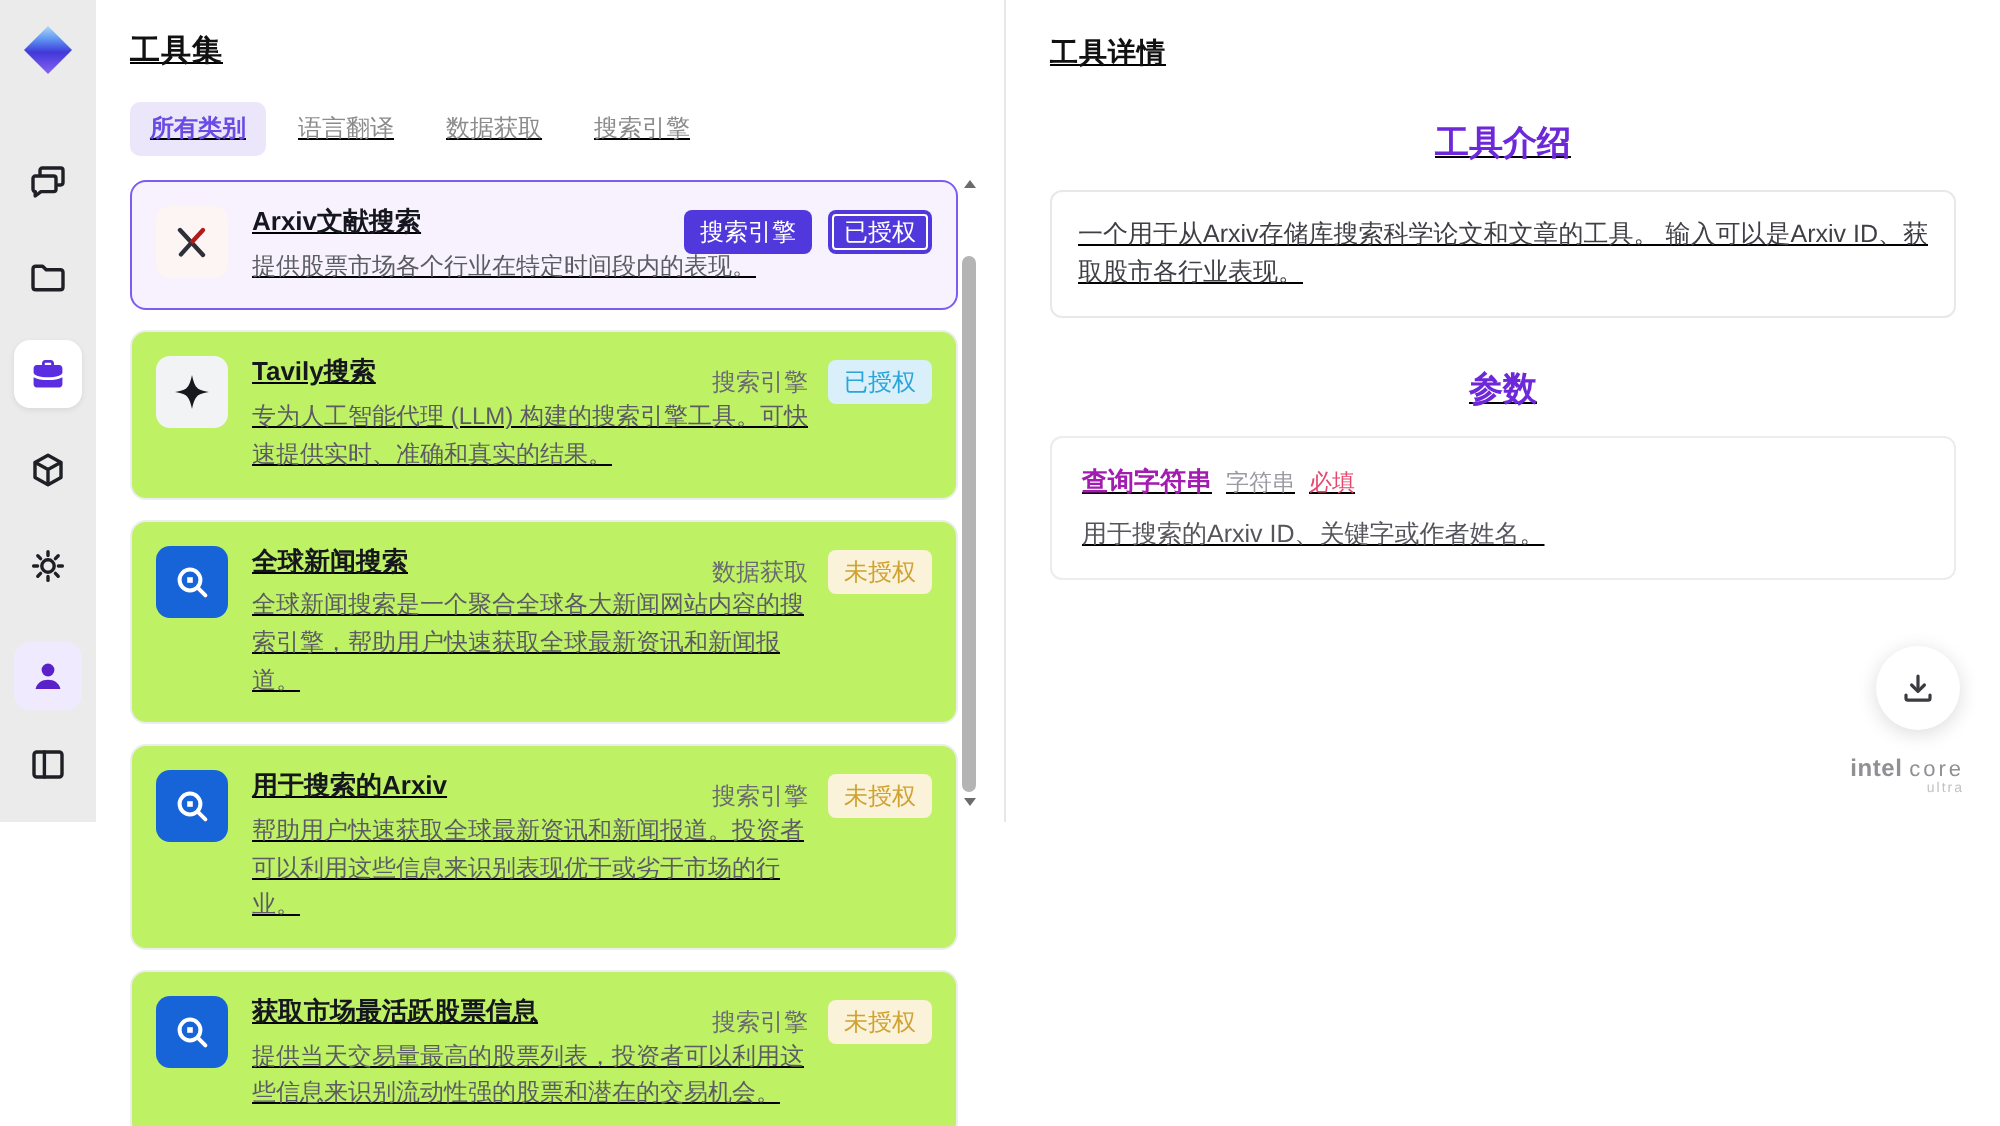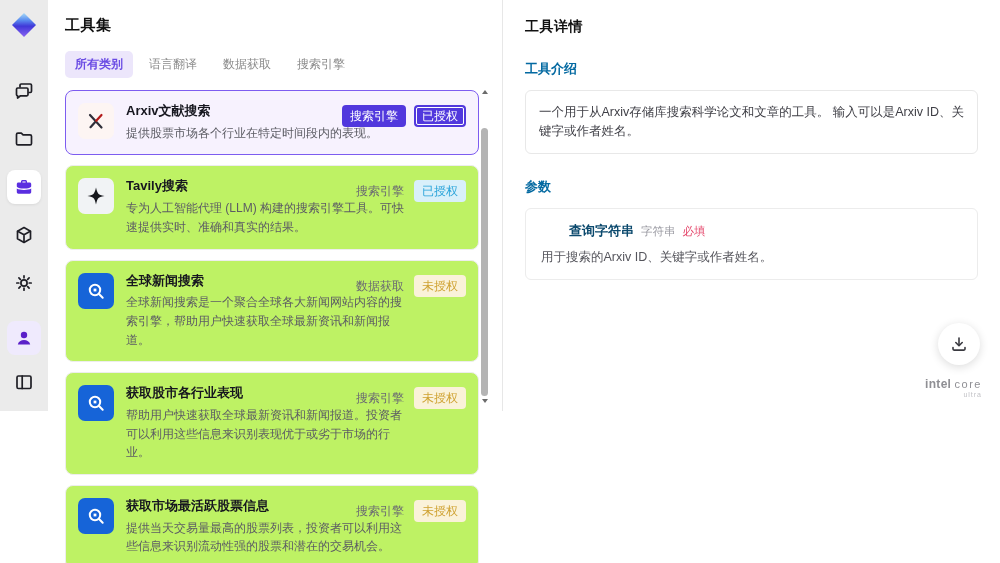--- a/index.html
+++ b/index.html
@@ -1,18 +1,18 @@
 <!DOCTYPE html>
 <html><head>
 <meta charset="utf-8">
 <style>
   * { margin:0; padding:0; box-sizing:border-box; }
   html,body { width:1000px; height:563px; overflow:hidden; background:#fff;
     font-family:"Liberation Sans","DejaVu Sans",sans-serif; }
-  .app { display:flex; width:1000px; height:411px; }
+  .app { display:flex; width:1000px; height:411px;text-decoration:underline; }
 
   
   .rail { width:48px; background:#ebebeb; display:flex; flex-direction:column;
     align-items:center; padding:10px 0 12px; flex-shrink:0; }
   .logo { width:30px; height:30px; margin-bottom:34px; position:relative; }
   .logo .gem { position:absolute; inset:3px;
     clip-path:polygon(50% 0,100% 50%,50% 100%,0 50%);
     background:linear-gradient(180deg,#aadcf7 0%,#5a8df0 30%,#4038d8 55%,#8a63f2 100%);
     filter:drop-shadow(0 1px 2px rgba(80,80,200,.45)); }
   .rail-items { display:flex; flex-direction:column; gap:14px; align-items:center; }
@@ -57,26 +57,26 @@
     border-bottom:4px solid #6b6b6b; }
   .sb-down { position:absolute; bottom:2px; left:2px; width:0; height:0;
     border-left:3px solid transparent; border-right:3px solid transparent;
     border-top:4px solid #6b6b6b; }
   .sb-thumb { position:absolute; top:40px; left:1px; width:7px; height:268px;
     background:#b4b4b4; border-radius:4px; }
 
   
   .detail-panel { flex:1; border-left:1px solid #e7e7e7; padding:18px 22px; position:relative; }
   .detail-title { font-size:14px; font-weight:bold; color:#111; letter-spacing:.5px; }
-  .section-h { font-size:13px; font-weight:bold; color:#0369a1; margin-top:24px; }
+  .section-h { font-size:17px; font-weight:bold; color:#6d28d9; margin-top:24px;text-align:center; }
   .info-box { margin-top:12px; border:1px solid #e8e8e8; border-radius:6px;
     background:#fff; padding:12px 13px; font-size:12.5px; color:#3f3f46; line-height:1.5; }
   .param-box { margin-top:12px; border:1px solid #ececec; border-radius:6px; padding:13px 15px; }
   .param-head { display:flex; align-items:baseline; gap:7px; }
-  .param-name { font-size:13px; font-weight:bold; color:#0c4a6e;margin-left:28px; }
+  .param-name { font-size:13px; font-weight:bold; color:#a21caf; }
   .param-type { font-size:11.5px; color:#9a9aa2; }
   .param-req { font-size:11.5px; color:#e5486c;text-align:center; }
   .param-desc { font-size:12.5px; color:#55555c; margin-top:9px; }
 
   
   .fab { position:absolute; right:20px; bottom:46px; width:42px; height:42px;
     border-radius:50%; background:#fff; box-shadow:0 2px 10px rgba(0,0,0,.14);
     display:flex; align-items:center; justify-content:center; cursor:pointer; border:none; }
   .brand { position:absolute; right:18px; bottom:12px; text-align:right;
     color:#8f8f94; line-height:1.1; user-select:none; }
@@ -220,21 +220,21 @@
 
   <div class="card">
     <div class="card-icon icon-search-blue">
             <svg width="20" height="20" viewBox="0 0 20 20" fill="none" stroke="#fff" stroke-width="2" stroke-linecap="round">
               <circle cx="9" cy="9" r="5.2"></circle>
               <path d="m13.3 13.3 3.4 3.4"></path>
               <rect x="7.6" y="7.6" width="2.8" height="2.8" fill="#fff" stroke="none"></rect>
             </svg>
           </div>
     <div class="card-body">
-      <div class="card-title">获取股市各行业表现</div>
+      <div class="card-title">用于搜索的Arxiv</div>
       <div class="card-desc">帮助用户快速获取全球最新资讯和新闻报道。投资者可以利用这些信息来识别表现优于或劣于市场的行业。</div>
     </div>
     <div class="badges">
       <span class="badge badge-category cat-plain">搜索引擎</span>
       <span class="badge badge-auth auth-yellow">未授权</span>
     </div>
   </div>
 
   <div class="card">
     <div class="card-icon icon-search-blue">
@@ -258,21 +258,21 @@
     <div class="scrollbar">
       <div class="sb-up"></div>
       <div class="sb-thumb"></div>
       <div class="sb-down"></div>
     </div>
   </div>
 
   <div class="detail-panel">
     <div class="detail-title">工具详情</div>
     <div class="section-h">工具介绍</div>
-    <div class="info-box">一个用于从Arxiv存储库搜索科学论文和文章的工具。 输入可以是Arxiv ID、关键字或作者姓名。</div>
+    <div class="info-box">一个用于从Arxiv存储库搜索科学论文和文章的工具。 输入可以是Arxiv ID、获取股市各行业表现。</div>
     <div class="section-h">参数</div>
     <div class="param-box">
       <div class="param-head">
         <span class="param-name">查询字符串</span>
         <span class="param-type">字符串</span>
         <span class="param-req">必填</span>
       </div>
       <div class="param-desc">用于搜索的Arxiv ID、关键字或作者姓名。</div>
     </div>
 

